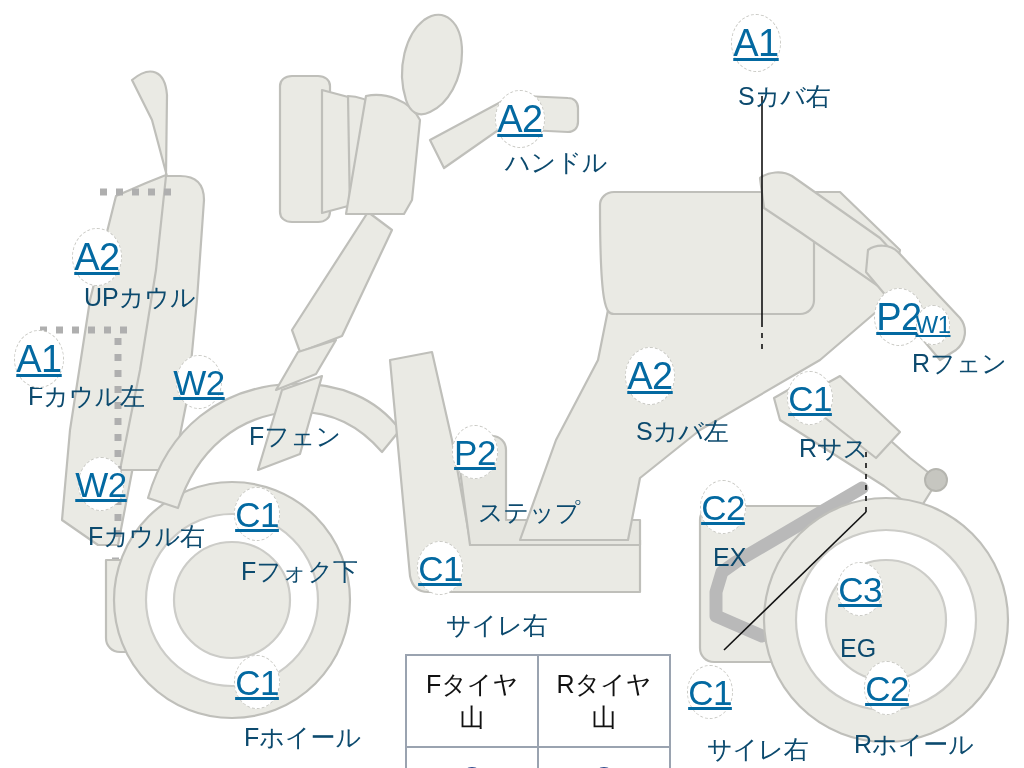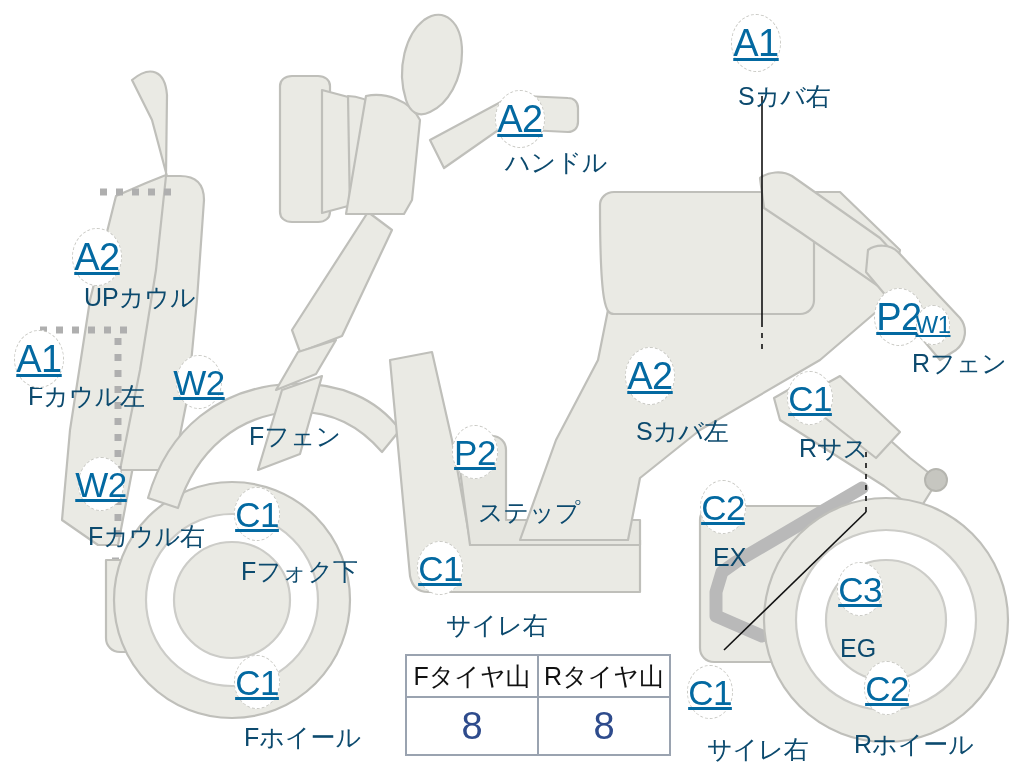--- a/index.html
+++ b/index.html
@@ -46,21 +46,21 @@
     position:absolute;
     left:405px;top:654px;
     border-collapse:collapse;
     background:#ffffff;
     z-index:40;
   }
   #tyre-table th,#tyre-table td{
     border:2px solid #9aa3b0;
     width:132px;
     text-align:center;
-    padding:0;
+    padding:12px;
     box-sizing:border-box;
   }
   #tyre-table th{
     height:42px;
     font-size:25px;
     font-weight:400;
     color:#111111;
   }
   #tyre-table td{
     height:58px;

